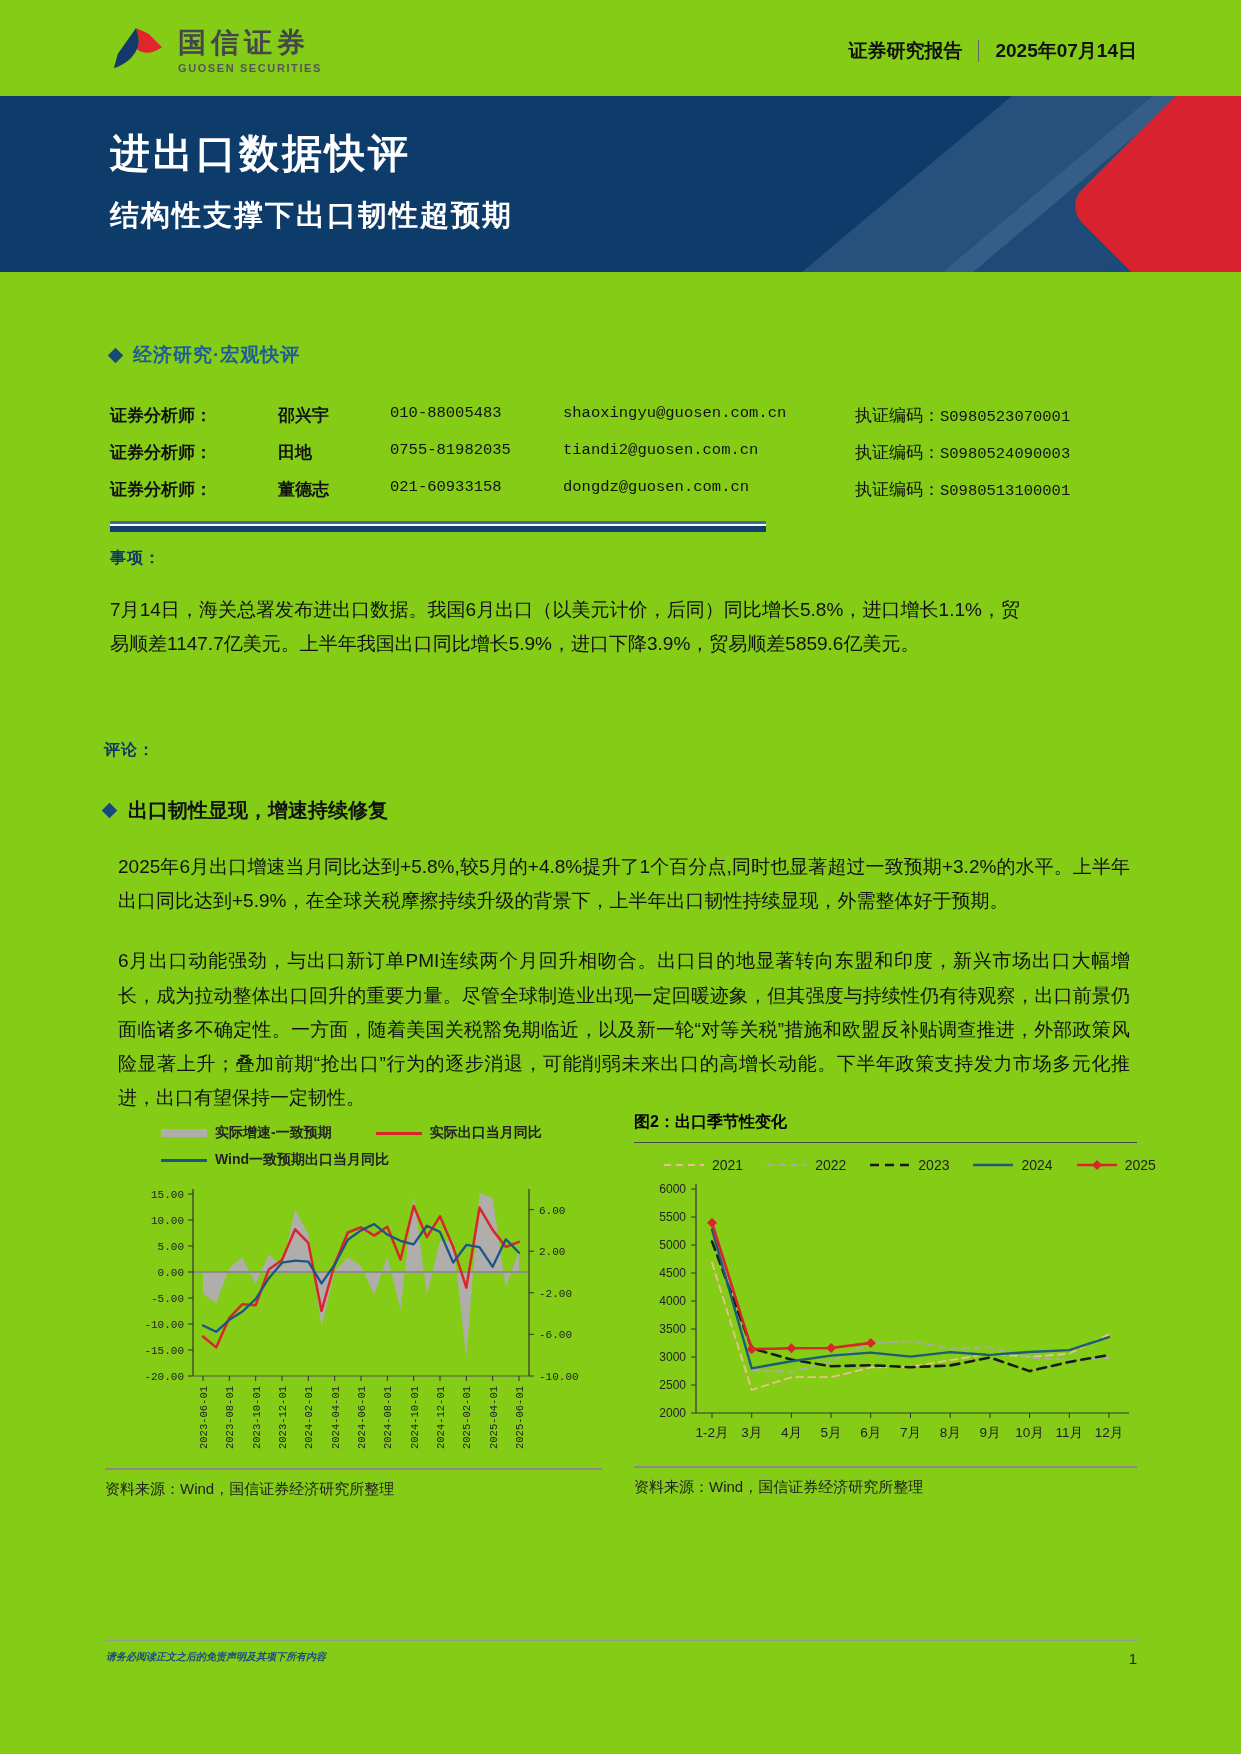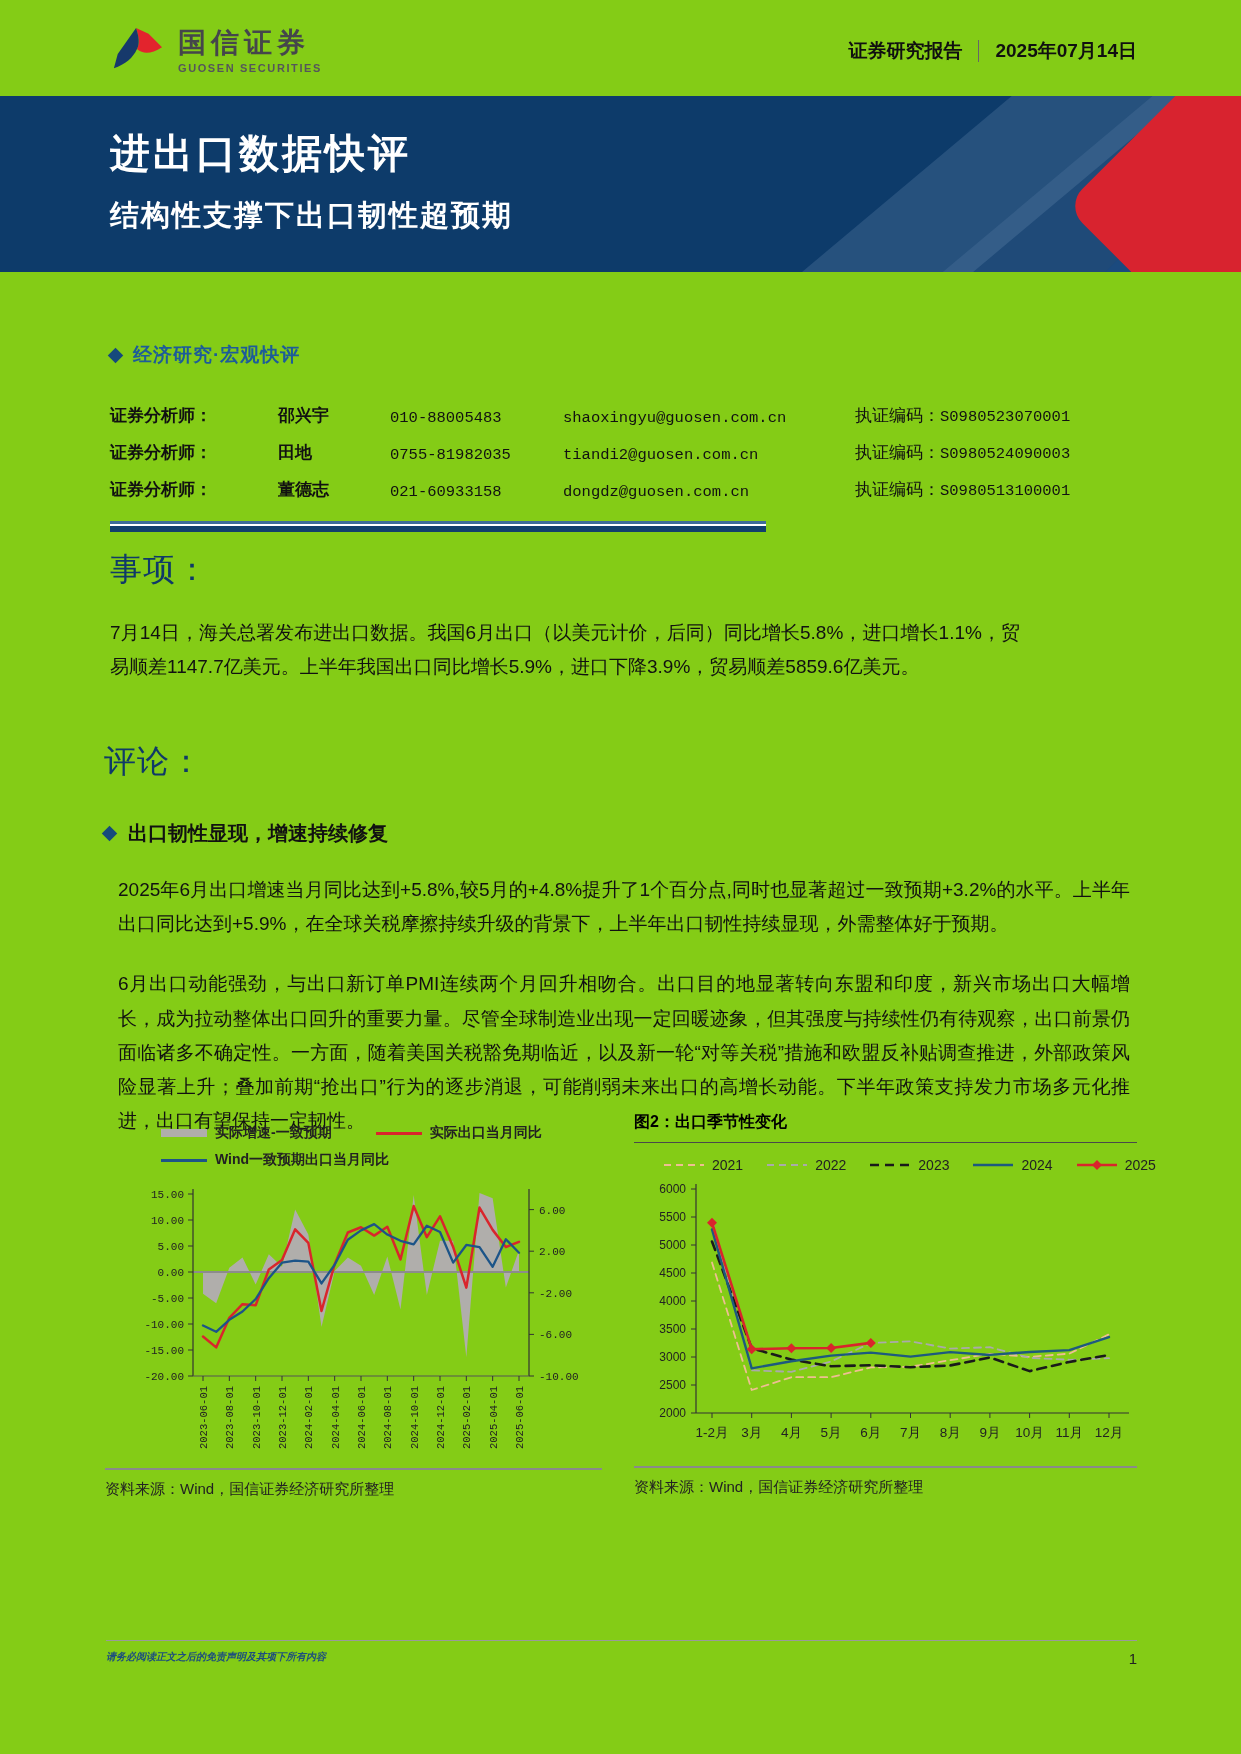--- a/index.html
+++ b/index.html
@@ -23,34 +23,34 @@
                 background:#1b4a7f;transform:rotate(45deg);border-radius:26px;opacity:.85;}
   .red-diamond{position:absolute;width:240px;height:240px;right:-114px;top:-10px;
                background:#d8232f;transform:rotate(45deg);border-radius:24px;}
   .banner-title{position:absolute;left:110px;top:30px;font-size:40px;font-weight:700;color:#fff;letter-spacing:3px;}
   .banner-sub{position:absolute;left:110px;top:100px;font-size:29px;font-weight:700;color:#fff;letter-spacing:2px;}
   
   .meta{position:absolute;left:110px;top:342px;width:1026px;}
   .section-line{display:flex;align-items:center;gap:12px;color:#1d5c99;font-size:19px;font-weight:700;letter-spacing:1px;}
   .diamond-bullet{width:11px;height:11px;background:#164a7c;transform:rotate(45deg);flex:0 0 auto;}
   .analysts{margin-top:36px;display:flex;flex-direction:column;gap:14px;}
-  .analyst-row{display:flex;align-items:flex-end;font-size:17px;}
+  .analyst-row{display:flex;align-items:flex-start;font-size:17px;}
   .a-label{width:168px;font-weight:700;}
   .a-name{width:112px;font-weight:700;}
   .a-phone{width:173px;font-family:"Liberation Mono","DejaVu Sans Mono",monospace;font-size:15.5px;}
   .a-email{width:292px;font-family:"Liberation Mono","DejaVu Sans Mono",monospace;font-size:15.5px;}
   .a-cert{flex:1;}
   .a-cert-code{font-family:"Liberation Mono","DejaVu Sans Mono",monospace;font-size:15.5px;}
   .divider-bar{margin-top:20px;width:656px;}
   .db-top{height:3px;background:#3f6c99;}
   .db-gap{height:2px;background:#fff;}
   .db-main{height:6px;background:#123f6d;}
   
   .items{position:absolute;left:110px;top:548px;width:1026px;}
-  .h-blue{font-size:32px;font-weight:400;color:#0f3a68;letter-spacing:1px;}
+  .h-blue{font-size:16px;font-weight:700;color:#0f3a68;letter-spacing:1px;}
   .items p{margin:24px 0 0 0;width:910px;font-size:19px;line-height:1.78;text-align:justify;}
   .comments{position:absolute;left:104px;top:740px;width:1026px;}
   .sub-bullet-line{margin-top:36px;display:flex;align-items:center;gap:13px;font-size:20px;font-weight:700;color:#111;}
   .comments p{margin:26px 0 0 14px;font-size:19px;line-height:1.8;text-align:justify;}
   
   .figures{position:absolute;left:105px;top:1112px;width:1032px;display:flex;justify-content:space-between;}
   .fig{width:497px;} .fig.f2{width:503px;}
   .fig-title{font-size:16px;font-weight:700;color:#000;padding-bottom:9px;border-bottom:1px solid #4a4a4a;}
   .leg1{margin:12px 0 0 56px;font-size:14px;font-weight:700;color:#222;}
   .leg-row{display:flex;gap:44px;margin-bottom:9px;align-items:center;}

